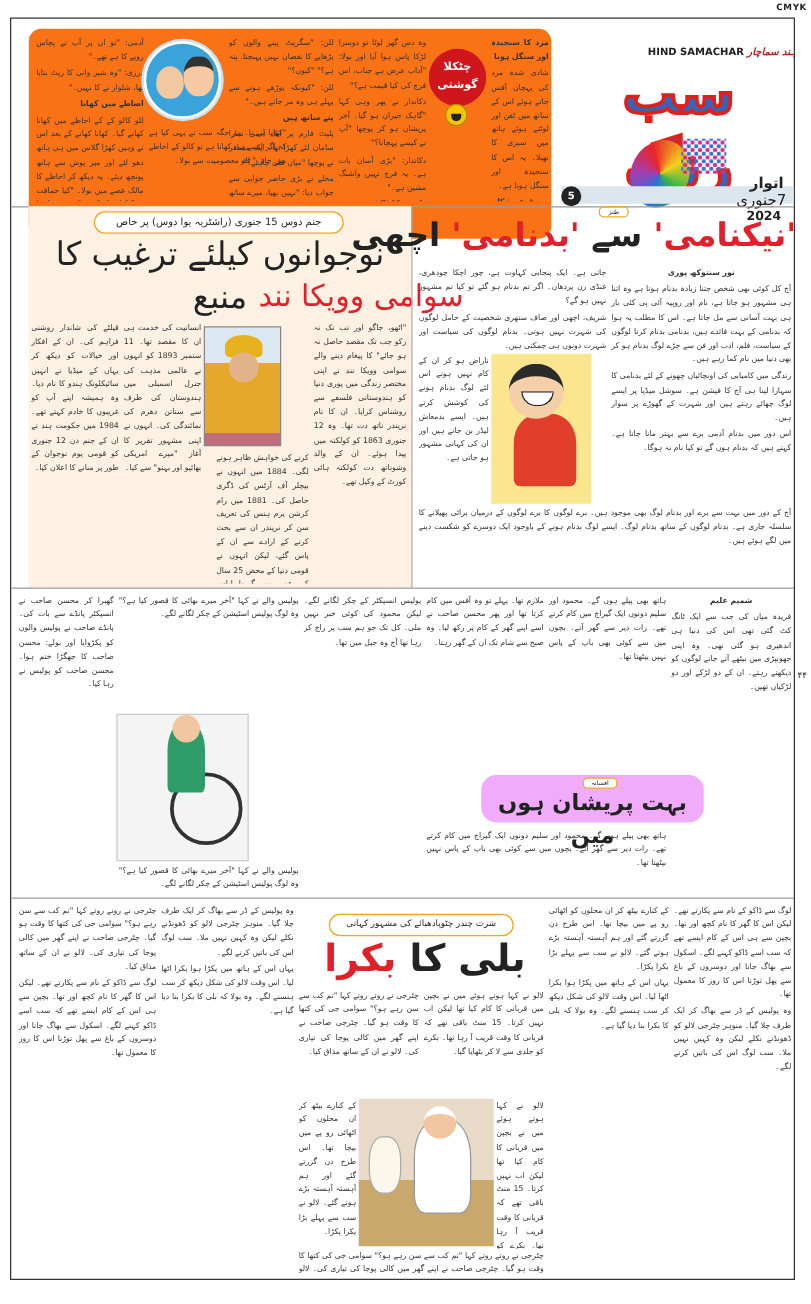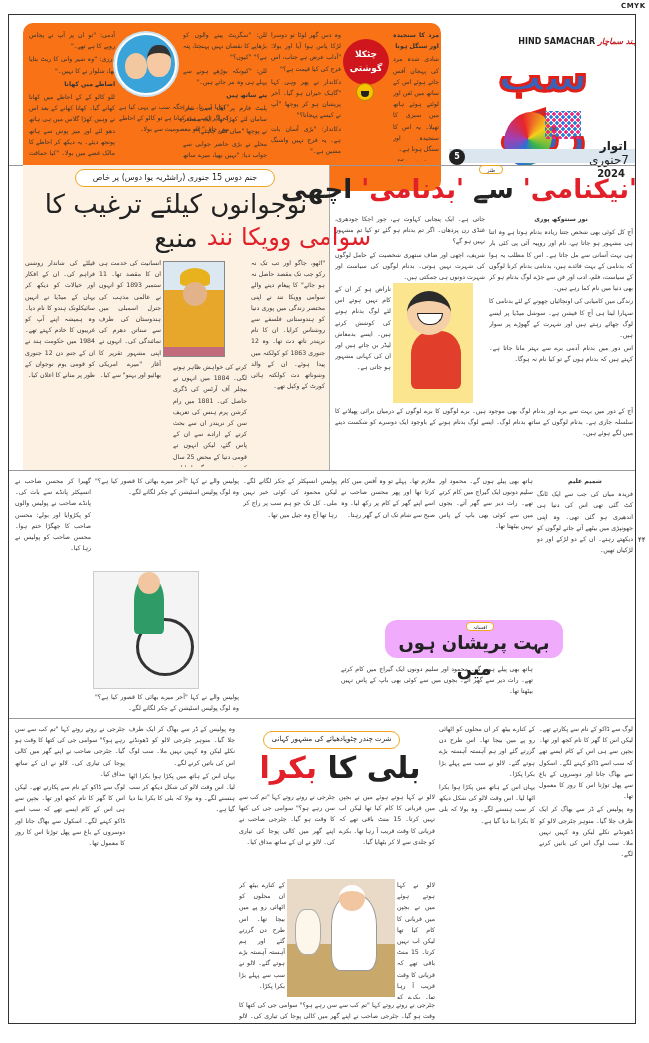--- a/index.html
+++ b/index.html
@@ -50,21 +50,21 @@
   .cartoon .mouth{position:absolute;left:24px;top:30px;width:26px;height:12px;background:#fff;border:1.5px solid #222;border-radius:0 0 12px 12px}
   
   .afsana-banner{position:absolute;left:376px;top:605px;width:178px;height:38px;background:#f0abfc;border-radius:12px}
   .afsana-tag{position:absolute;left:81px;top:2px;width:28px;height:9px;border:1px solid #f3a51f;border-radius:4px;font-size:5px;text-align:center;line-height:8px;direction:rtl;background:#fff}
   .afsana-title{position:absolute;left:0;top:10px;width:178px;text-align:center;font-size:18px;font-weight:bold;direction:rtl;line-height:26px}
   .wheelchair{position:absolute;left:84px;top:556px;width:106px;height:118px;background:#f4f4f4;border:1px solid #ccc}
   .wheelchair .wheel{position:absolute;left:42px;top:46px;width:58px;height:58px;border-radius:50%;border:3px solid #333}
   .wheelchair .man{position:absolute;left:40px;top:6px;width:30px;height:56px;background:#2f9b66;border-radius:40% 40% 10% 10%}
   .wheelchair .mhead{position:absolute;left:44px;top:0;width:22px;height:22px;background:#f1c6a0;border-radius:50%}
   
-  .bk-kicker{position:absolute;left:254px;top:716px;width:137px;height:18px;border:1.5px solid #f3a51f;border-radius:9px;background:#fff;font-size:7px;text-align:center;line-height:15px;direction:rtl}
+  .bk-kicker{position:absolute;left:254px;top:716px;width:148px;height:18px;border:1.5px solid #f3a51f;border-radius:9px;background:#fff;font-size:7px;text-align:center;line-height:15px;direction:rtl}
   .bk-title{position:absolute;left:226px;top:732px;width:210px;text-align:center;font-size:30px;font-weight:bold;direction:rtl;line-height:42px;white-space:nowrap}
   .bk-title .red{color:#e2202a}
   .bk-illus{position:absolute;left:278px;top:864px;width:108px;height:118px;background:linear-gradient(#e9d9c7 0 55%,#c8a96b 55%)}
   .bk-illus .man{position:absolute;left:44px;top:16px;width:46px;height:76px;background:#fff;border:1px solid #999;border-radius:40% 40% 20% 20%}
   .bk-illus .mhead{position:absolute;left:52px;top:6px;width:26px;height:26px;background:#f1c6a0;border-radius:50%;border-top:6px solid #fff}
   .bk-illus .boy{position:absolute;left:8px;top:30px;width:26px;height:46px;background:#fdf6ea;border:1px solid #aaa;border-radius:40%}
 </style>
 </head>
 <body>
 

